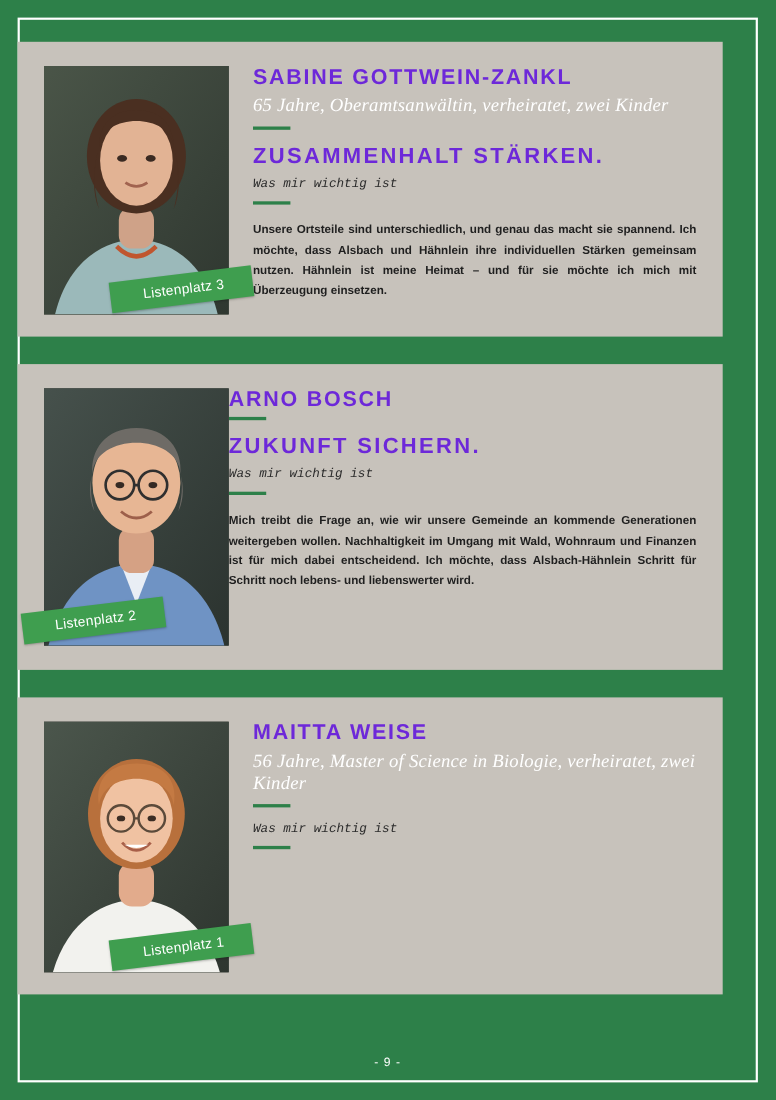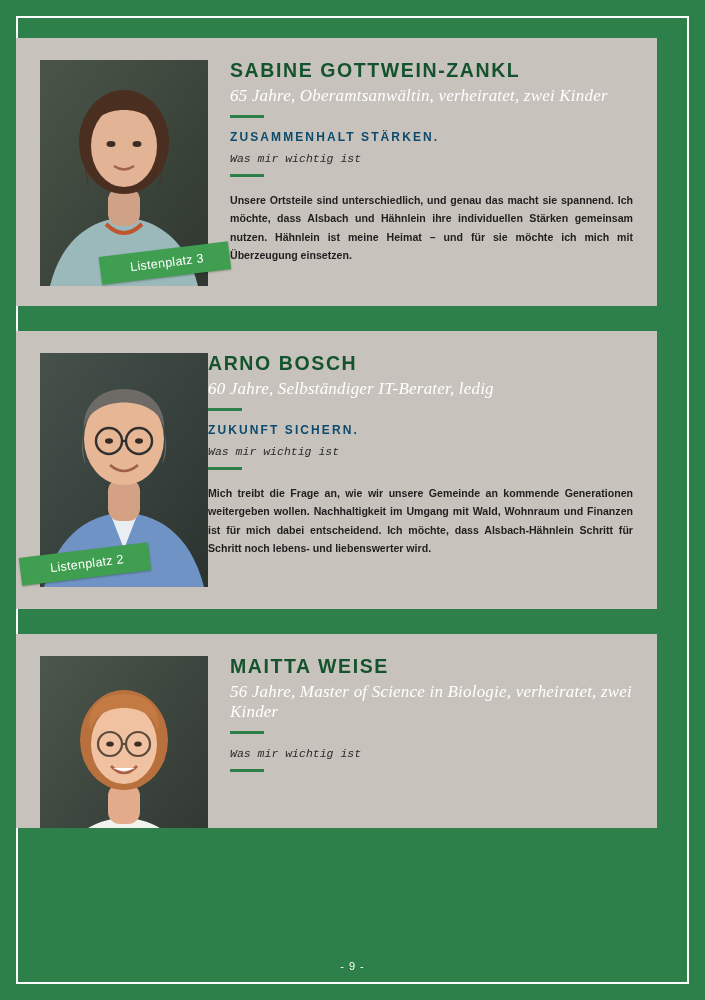--- a/index.html
+++ b/index.html
@@ -54,43 +54,43 @@
   .photo-col {
     flex: 0 0 auto;
     width: 168px;
     position: relative;
   }
 
   .name {
     font-size: 19.5px;
     font-weight: bold;
     letter-spacing: 1.6px;
-    color: #14532d;
+    color: #6d28d9;
     margin: 0 0 5px 0;
     line-height: 1.1;
   }
   .role {
     font-family: "Liberation Serif", serif;
     font-style: italic;
     font-size: 17px;
     color: #ffffff;
     margin: 0 0 9px 0;
     letter-spacing: .2px;
   }
   .rule {
     width: 34px;
     height: 3px;
     background: #2d8049;
     margin: 0 0 13px 0;
   }
   .slogan {
-    font-size: 12px;
+    font-size: 20px;
     font-weight: bold;
     letter-spacing: 2.1px;
-    color: #0c4a6e;
+    color: #6d28d9;
     margin: 0 0 7px 0;
     line-height: 1.15;
   }
   .subline {
     font-family: Liberation Mono, monospace;
     font-style: italic;
     font-size: 11.5px;
     color: #2b2b2b;
     margin: 0 0 9px 0;
   }
@@ -236,31 +236,30 @@
               <ellipse cx="69" cy="88" rx="4" ry="2.8" fill="#352a24"></ellipse>
               <ellipse cx="99" cy="88" rx="4" ry="2.8" fill="#352a24"></ellipse>
 
               <path d="M70 112 Q84 124 98 112" stroke="#9d5f4a" stroke-width="2.6" fill="none"></path>
             </svg>
           </div>
           <div class="badge">Listenplatz 2</div>
         </div>
         <div class="text-col" style="padding-right:0;">
           <div class="name">ARNO BOSCH</div>
-          <div class="role">60 Jahre, Selbständiger IT-Berater, ledig</div>
           <div class="rule"></div>
           <div class="slogan">ZUKUNFT SICHERN.</div>
           <div class="subline">Was mir wichtig ist</div>
           <div class="rule2"></div>
           <p class="body">Mich treibt die Frage an, wie wir unsere Gemeinde an kommende Generationen weitergeben wollen. Nachhaltigkeit im Umgang mit Wald, Wohnraum und Finanzen ist für mich dabei entscheidend. Ich möchte, dass Alsbach-Hähnlein Schritt für Schritt noch lebens- und liebenswerter wird.</p>
         </div>
       </div>
     </div>
 
-    <div class="card reverse" style="height:194px;">
+    <div class="card reverse" style="height:270px;">
       <div class="card-inner">
         <div class="text-col">
           <div class="name">MAITTA WEISE</div>
           <div class="role">56 Jahre, Master of Science in Biologie, verheiratet, zwei Kinder</div>
           <div class="rule"></div>
           <div class="subline">Was mir wichtig ist</div>
           <div class="rule2"></div>
         </div>
         <div class="photo-col">
           <div class="photo-frame">

